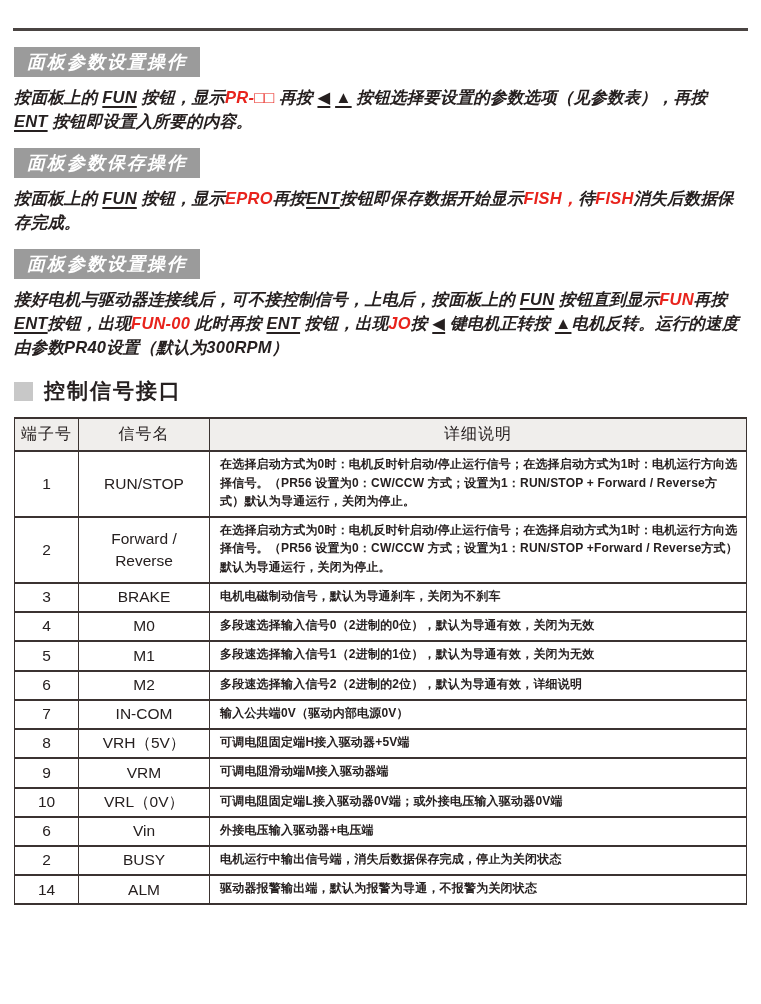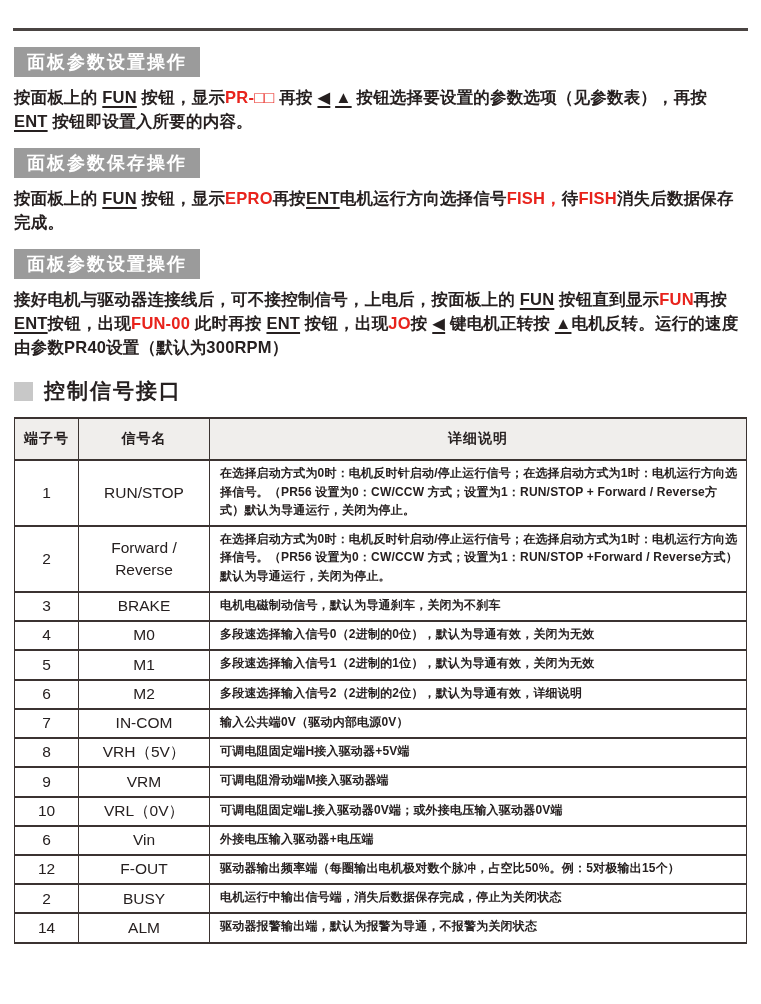--- a/index.html
+++ b/index.html
@@ -13,41 +13,41 @@
     font-family:"Liberation Sans","DejaVu Sans",sans-serif;
     color:var(--text-dark,#262020);
   }
   .top-rule{height:3px;background:var(--rule-dark,#4a4442);margin:28px 13px 0 13px;}
   .page{padding:0 14px;}
   .badge{
     display:inline-block;background:var(--badge-bg,#9b9b9b);color:#ffffff;
     font-weight:bold;font-size:18px;line-height:1;padding:6px 13px 6px 13px;
     letter-spacing:2px;
   }
-  .sec{margin-top:13px;}
+  .sec{margin-top:13px;font-style:italic;}
   .sec:first-of-type{margin-top:16px;}
   .para{
     margin:9px 8px 14px 0;font-size:16.5px;font-weight:bold;line-height:1.45;
     letter-spacing:0.2px;
   }
   .seg-red{color:var(--accent-red,#e8231c);}
   .seg-u{text-decoration:underline;text-underline-offset:3px;text-decoration-thickness:1.5px;}
   .title-row{display:flex;align-items:center;margin:18px 0 12px 0;text-align:center;}
   .bullet{width:19px;height:19px;background:var(--bullet-bg,#c8c8c8);margin-right:11px;flex:0 0 auto;}
   .title{font-size:21px;font-weight:bold;letter-spacing:2px;}
   table.sig{
     width:100%;border-collapse:collapse;table-layout:fixed;
   }
   table.sig th,table.sig td{
     border:1px solid var(--border-dark,#3b3331);
     border-top-width:2px;border-bottom-width:2px;
   }
   table.sig th{
-    background:var(--table-header-bg,#f0eeec);font-size:14px;font-weight:bold;
-    padding:11px 2px;letter-spacing:1px;
+    background:var(--table-header-bg,#f0eeec);font-size:16px;font-weight:normal;
+    padding:5px 2px;letter-spacing:1px;
   }
   col.c-no{width:64px;} col.c-sig{width:131px;}
   td.no,td.sig{
     text-align:center;font-weight:normal;font-size:15.5px;padding:2px 2px;
     line-height:1.45;
   }
   td.desc{
     font-weight:bold;font-size:12px;line-height:1.52;padding:3px 6px 6px 10px;
     letter-spacing:0.2px;
   }
@@ -59,21 +59,21 @@
 
 <div class="page">
 
   <div class="sec">
     <span class="badge">面板参数设置操作</span>
     <p class="para"><span>按面板上的 </span><span class="seg-u">FUN</span><span> 按钮，显示</span><span class="seg-red">PR-□□</span><span> 再按 </span><span class="seg-u">◀</span><span> </span><span class="seg-u">▲</span><span> 按钮选择要设置的参数选项（见参数表），再按 </span><span class="seg-u">ENT</span><span> 按钮即设置入所要的内容。</span></p>
   </div>
 
   <div class="sec">
     <span class="badge">面板参数保存操作</span>
-    <p class="para"><span>按面板上的 </span><span class="seg-u">FUN</span><span> 按钮，显示</span><span class="seg-red">EPRO</span><span>再按</span><span class="seg-u">ENT</span><span>电机运行方向选择信号</span><span class="seg-red">FISH，</span><span>待</span><span class="seg-red">FISH</span><span>消失后数据保存完成。</span></p>
+    <p class="para"><span>按面板上的 </span><span class="seg-u">FUN</span><span> 按钮，显示</span><span class="seg-red">EPRO</span><span>再按</span><span class="seg-u">ENT</span><span>按钮即保存数据开始显示</span><span class="seg-red">FISH，</span><span>待</span><span class="seg-red">FISH</span><span>消失后数据保存完成。</span></p>
   </div>
 
   <div class="sec">
     <span class="badge">面板参数设置操作</span>
     <p class="para"><span>接好电机与驱动器连接线后，可不接控制信号，上电后，按面板上的 </span><span class="seg-u">FUN</span><span> 按钮直到显示</span><span class="seg-red">FUN</span><span>再按 </span><span class="seg-u">ENT</span><span>按钮，出现</span><span class="seg-red">FUN-00</span><span> 此时再按 </span><span class="seg-u">ENT</span><span> 按钮，出现</span><span class="seg-red">JO</span><span>按 </span><span class="seg-u">◀</span><span> 键电机正转按 </span><span class="seg-u">▲</span><span>电机反转。运行的速度由参数PR40设置（默认为300RPM）</span></p>
   </div>
 
   <div class="title-row">
     <span class="bullet"></span>
     <span class="title">控制信号接口</span>
@@ -142,25 +142,20 @@
     <td class="no">10</td>
     <td class="sig">VRL（0V）</td>
     <td class="desc">可调电阻固定端L接入驱动器0V端；或外接电压输入驱动器0V端</td>
   </tr>
         <tr>
     <td class="no">6</td>
     <td class="sig">Vin</td>
     <td class="desc">外接电压输入驱动器+电压端</td>
   </tr>
         <tr>
-    <td class="no">12</td>
-    <td class="sig">F-OUT</td>
-    <td class="desc">驱动器输出频率端（每圈输出电机极对数个脉冲，占空比50%。例：5对极输出15个）</td>
-  </tr>
-        <tr>
     <td class="no">2</td>
     <td class="sig">BUSY</td>
     <td class="desc">电机运行中输出信号端，消失后数据保存完成，停止为关闭状态</td>
   </tr>
         <tr>
     <td class="no">14</td>
     <td class="sig">ALM</td>
     <td class="desc">驱动器报警输出端，默认为报警为导通，不报警为关闭状态</td>
   </tr>
       </tbody>

